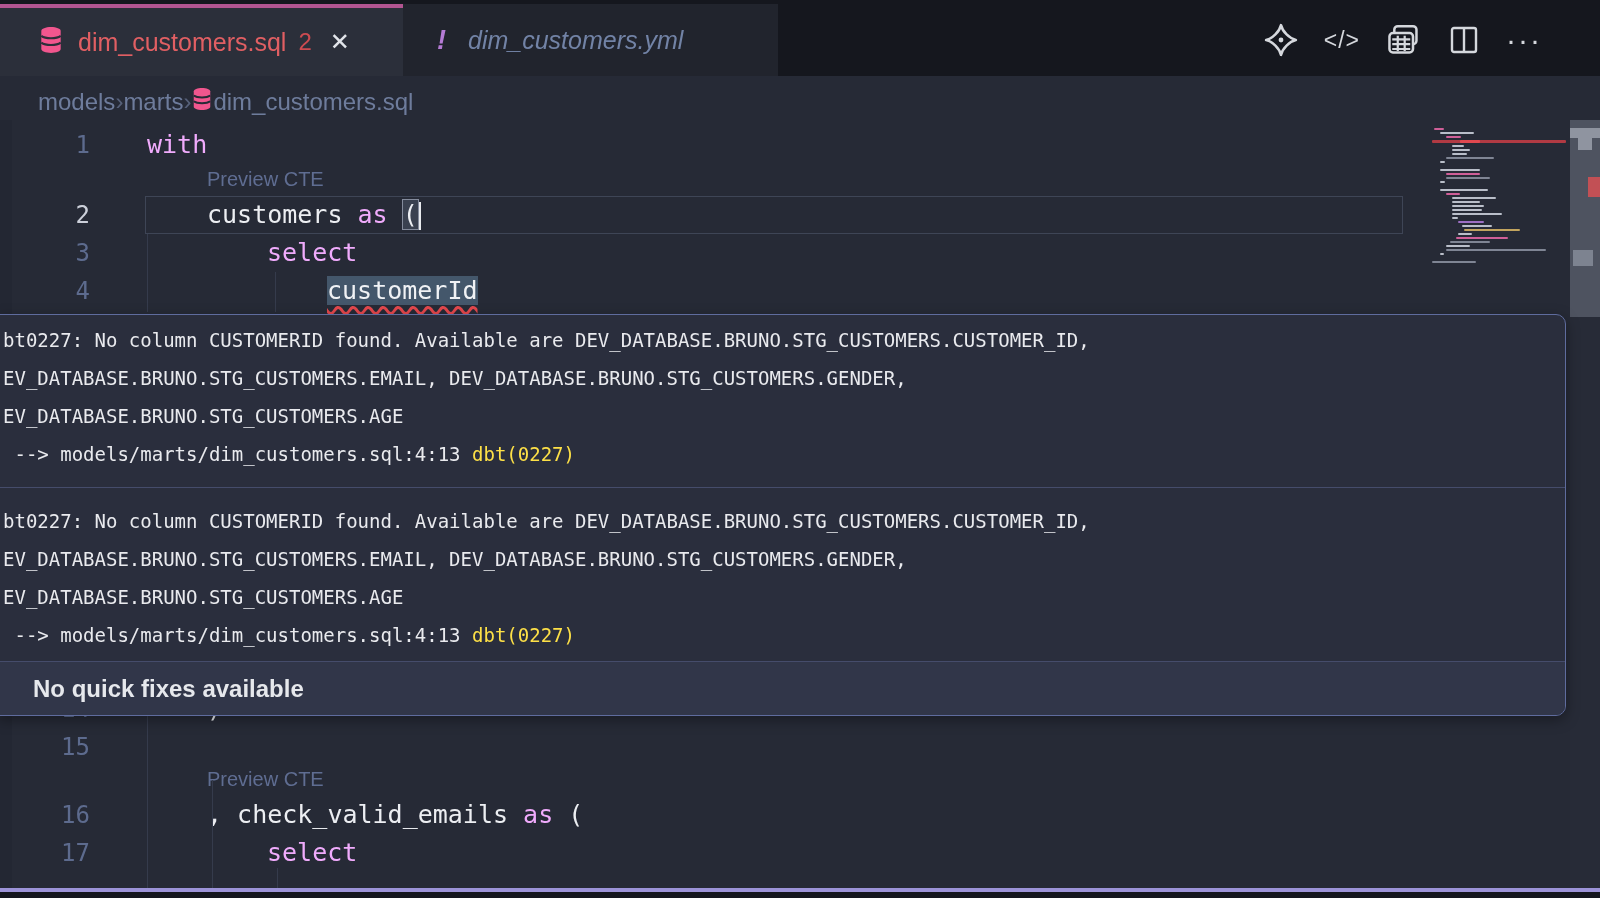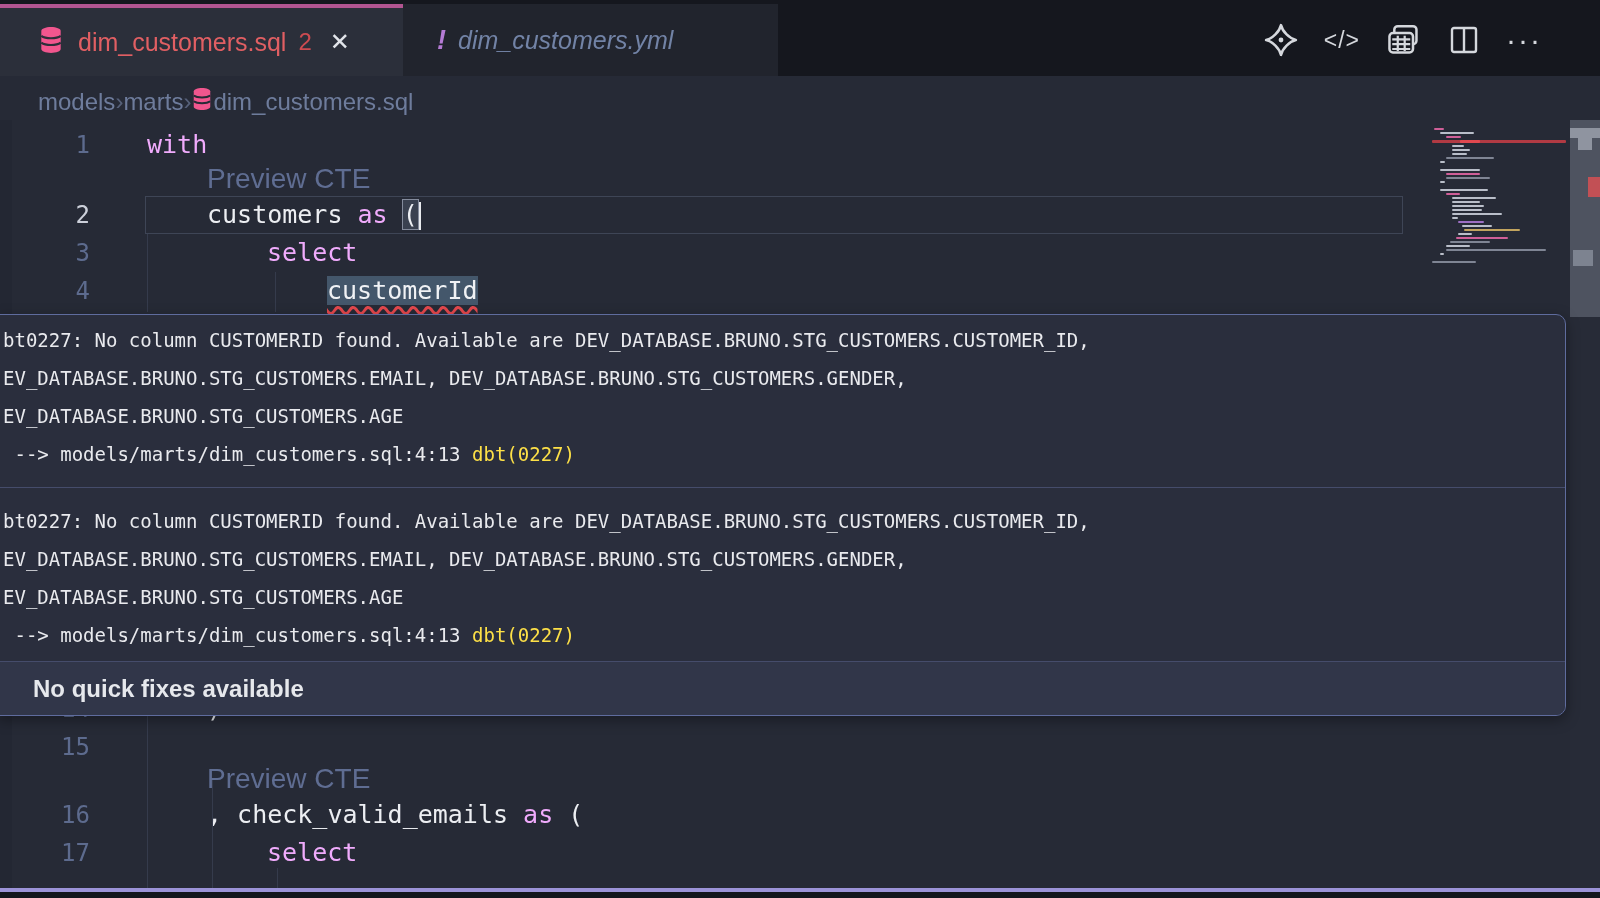--- a/index.html
+++ b/index.html
@@ -10,41 +10,41 @@
   }
   
   .tabbar { position:absolute; left:0; top:0; width:1600px; height:76px; background:#15171e; }
   .tab { position:absolute; top:4px; bottom:0; display:flex; align-items:center; cursor:pointer; }
   .tab-active { left:0; width:403px; background:#2b2f3a; border-top:4px solid #b25591; padding-left:38px; }
   .tab-inactive { left:403px; width:375px; background:#21242d; padding-left:34px; }
   .tab-label-sql { color:#e15f63; font-size:25px; margin-left:14px; }
   .tab-badge { color:#cc4b51; font-size:24px; margin-left:12px; }
   .tab-close { color:#e2e5ea; font-size:24px; margin-left:18px; cursor:pointer; }
   .bang { color:#b57bd5; font-size:27px; font-weight:bold; font-style:italic; }
-  .tab-label-yml { color:#7283a6; font-size:25px; font-style:italic; margin-left:12px; }
+  .tab-label-yml { color:#7283a6; font-size:25px; font-style:italic; margin-left:22px; }
   .actions { position:absolute; right:58px; top:4px; height:72px; display:flex; align-items:center; gap:26px; }
   .act { color:#d5d8dd; display:flex; align-items:center; cursor:pointer; }
   .act svg { display:block; }
   .code-glyph { font-size:23px; letter-spacing:1px; color:#d5d8dd; font-family:"Liberation Sans",sans-serif; }
   .more-glyph { font-size:30px; letter-spacing:2px; color:#d5d8dd; line-height:20px; }
   
   .breadcrumb { position:absolute; left:38px; top:84px; height:36px; display:flex; align-items:center; gap:0;
     color:#6e7c9c; font-size:24px; }
   .crumb { cursor:pointer; }
   .crumb-sep { color:#566079; font-size:24px; }
   
   .gutter-shade { position:absolute; left:0; top:120px; width:12px; height:778px; background:#232733; }
   .row { position:absolute; left:0; width:1430px; height:38px; }
   .num { position:absolute; left:0; top:0; width:90px; height:38px; text-align:right;
     color:#5d6b8e; font-family:"DejaVu Sans Mono", monospace; font-size:24px; line-height:38px; }
   .num-active { color:#ccd0da; }
   .content { position:absolute; left:147px; top:0; height:38px; line-height:38px; white-space:pre;
     font-family:"DejaVu Sans Mono", monospace; font-size:25px; color:#eceef2; }
   .kw { color:#f0abfc; }
-  .codelens { position:absolute; left:207px; height:30px; line-height:30px; color:#5f6d92; font-size:28px;
+  .codelens { position:absolute; left:207px; height:30px; line-height:30px; color:#5f6d92; font-size:20px;
     font-family:"Liberation Sans", sans-serif; cursor:pointer; }
   .line2-box { position:absolute; left:145px; top:196px; width:1258px; height:38px; border:1px solid #3e4556; }
   .bracket-box { outline:1px solid #848b9c; background:#3a4150; }
   .cursor-bar { display:inline-block; width:2px; height:28px; background:#e8eaee; vertical-align:middle; margin-left:1px; }
   .word-hl { background:#44576b; color:#f0f2f5;
     text-decoration:underline wavy #e5484d; text-decoration-thickness:3px; text-underline-offset:7px; }
   .guide { position:absolute; width:1px; background:#353b4c; }
   
   .minimap { position:absolute; left:1432px; top:124px; width:134px; height:115px; cursor:pointer; }
   .mm-bar { position:absolute; height:2px; border-radius:1px; }

